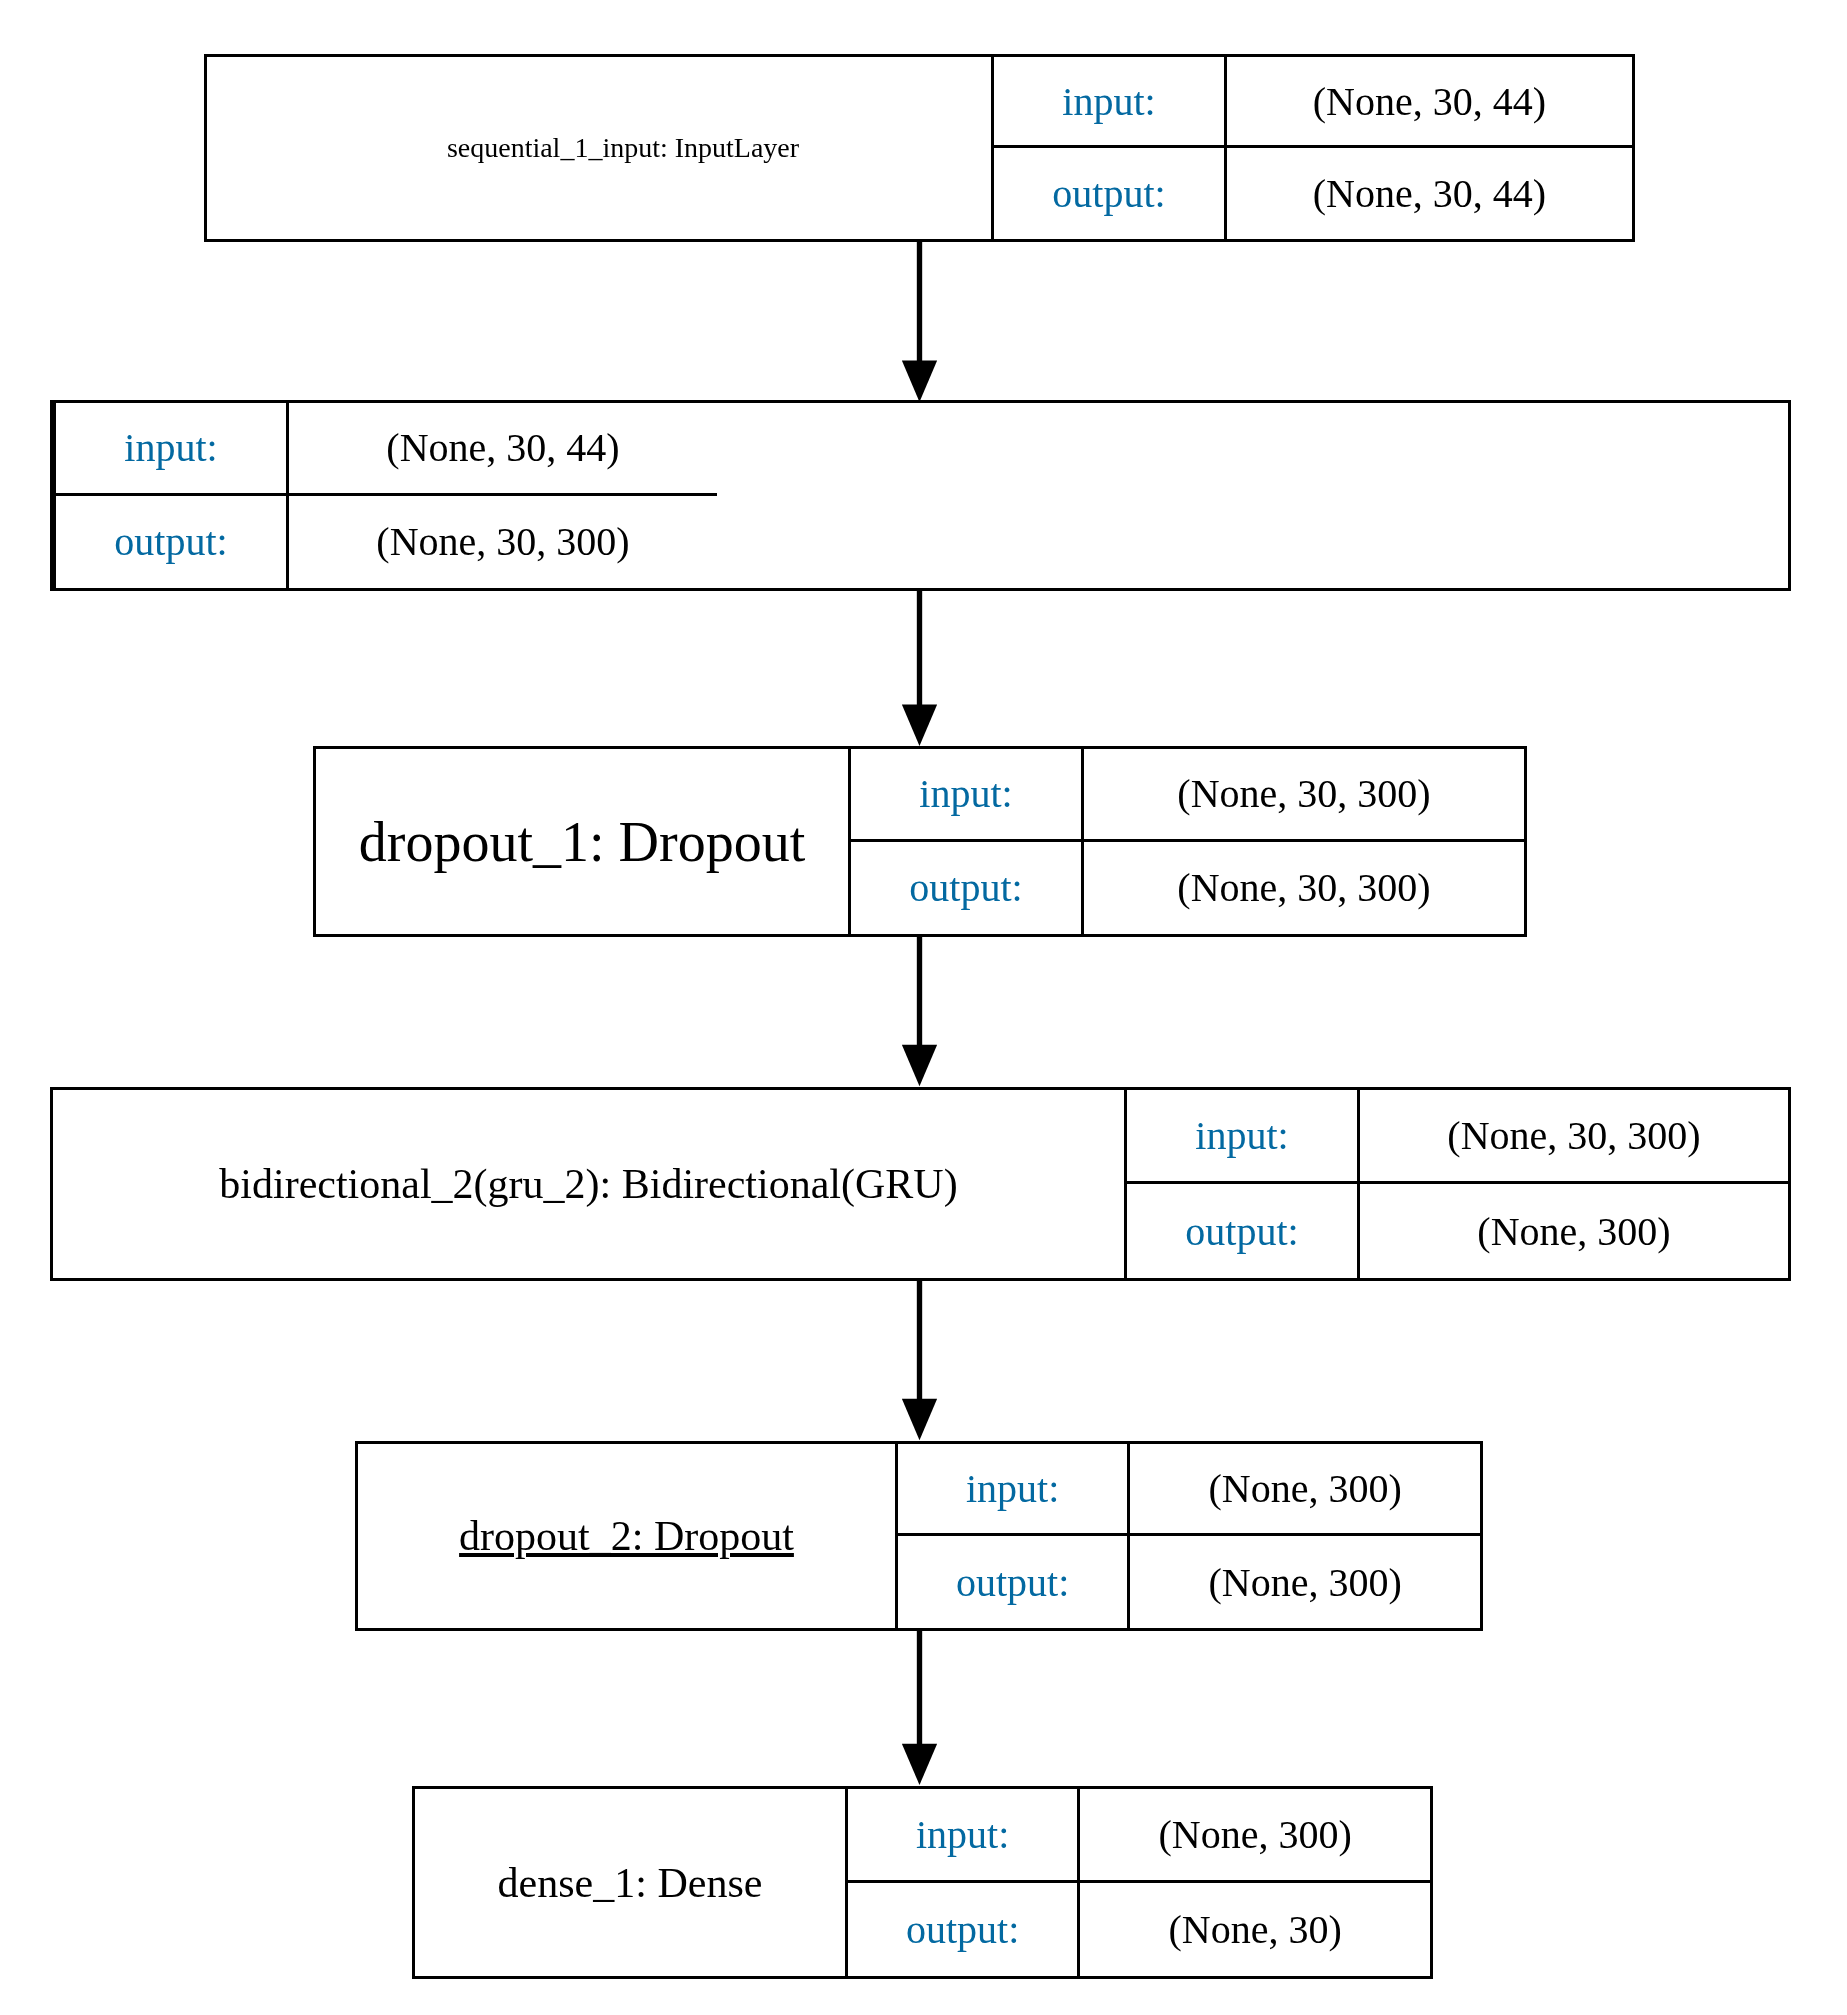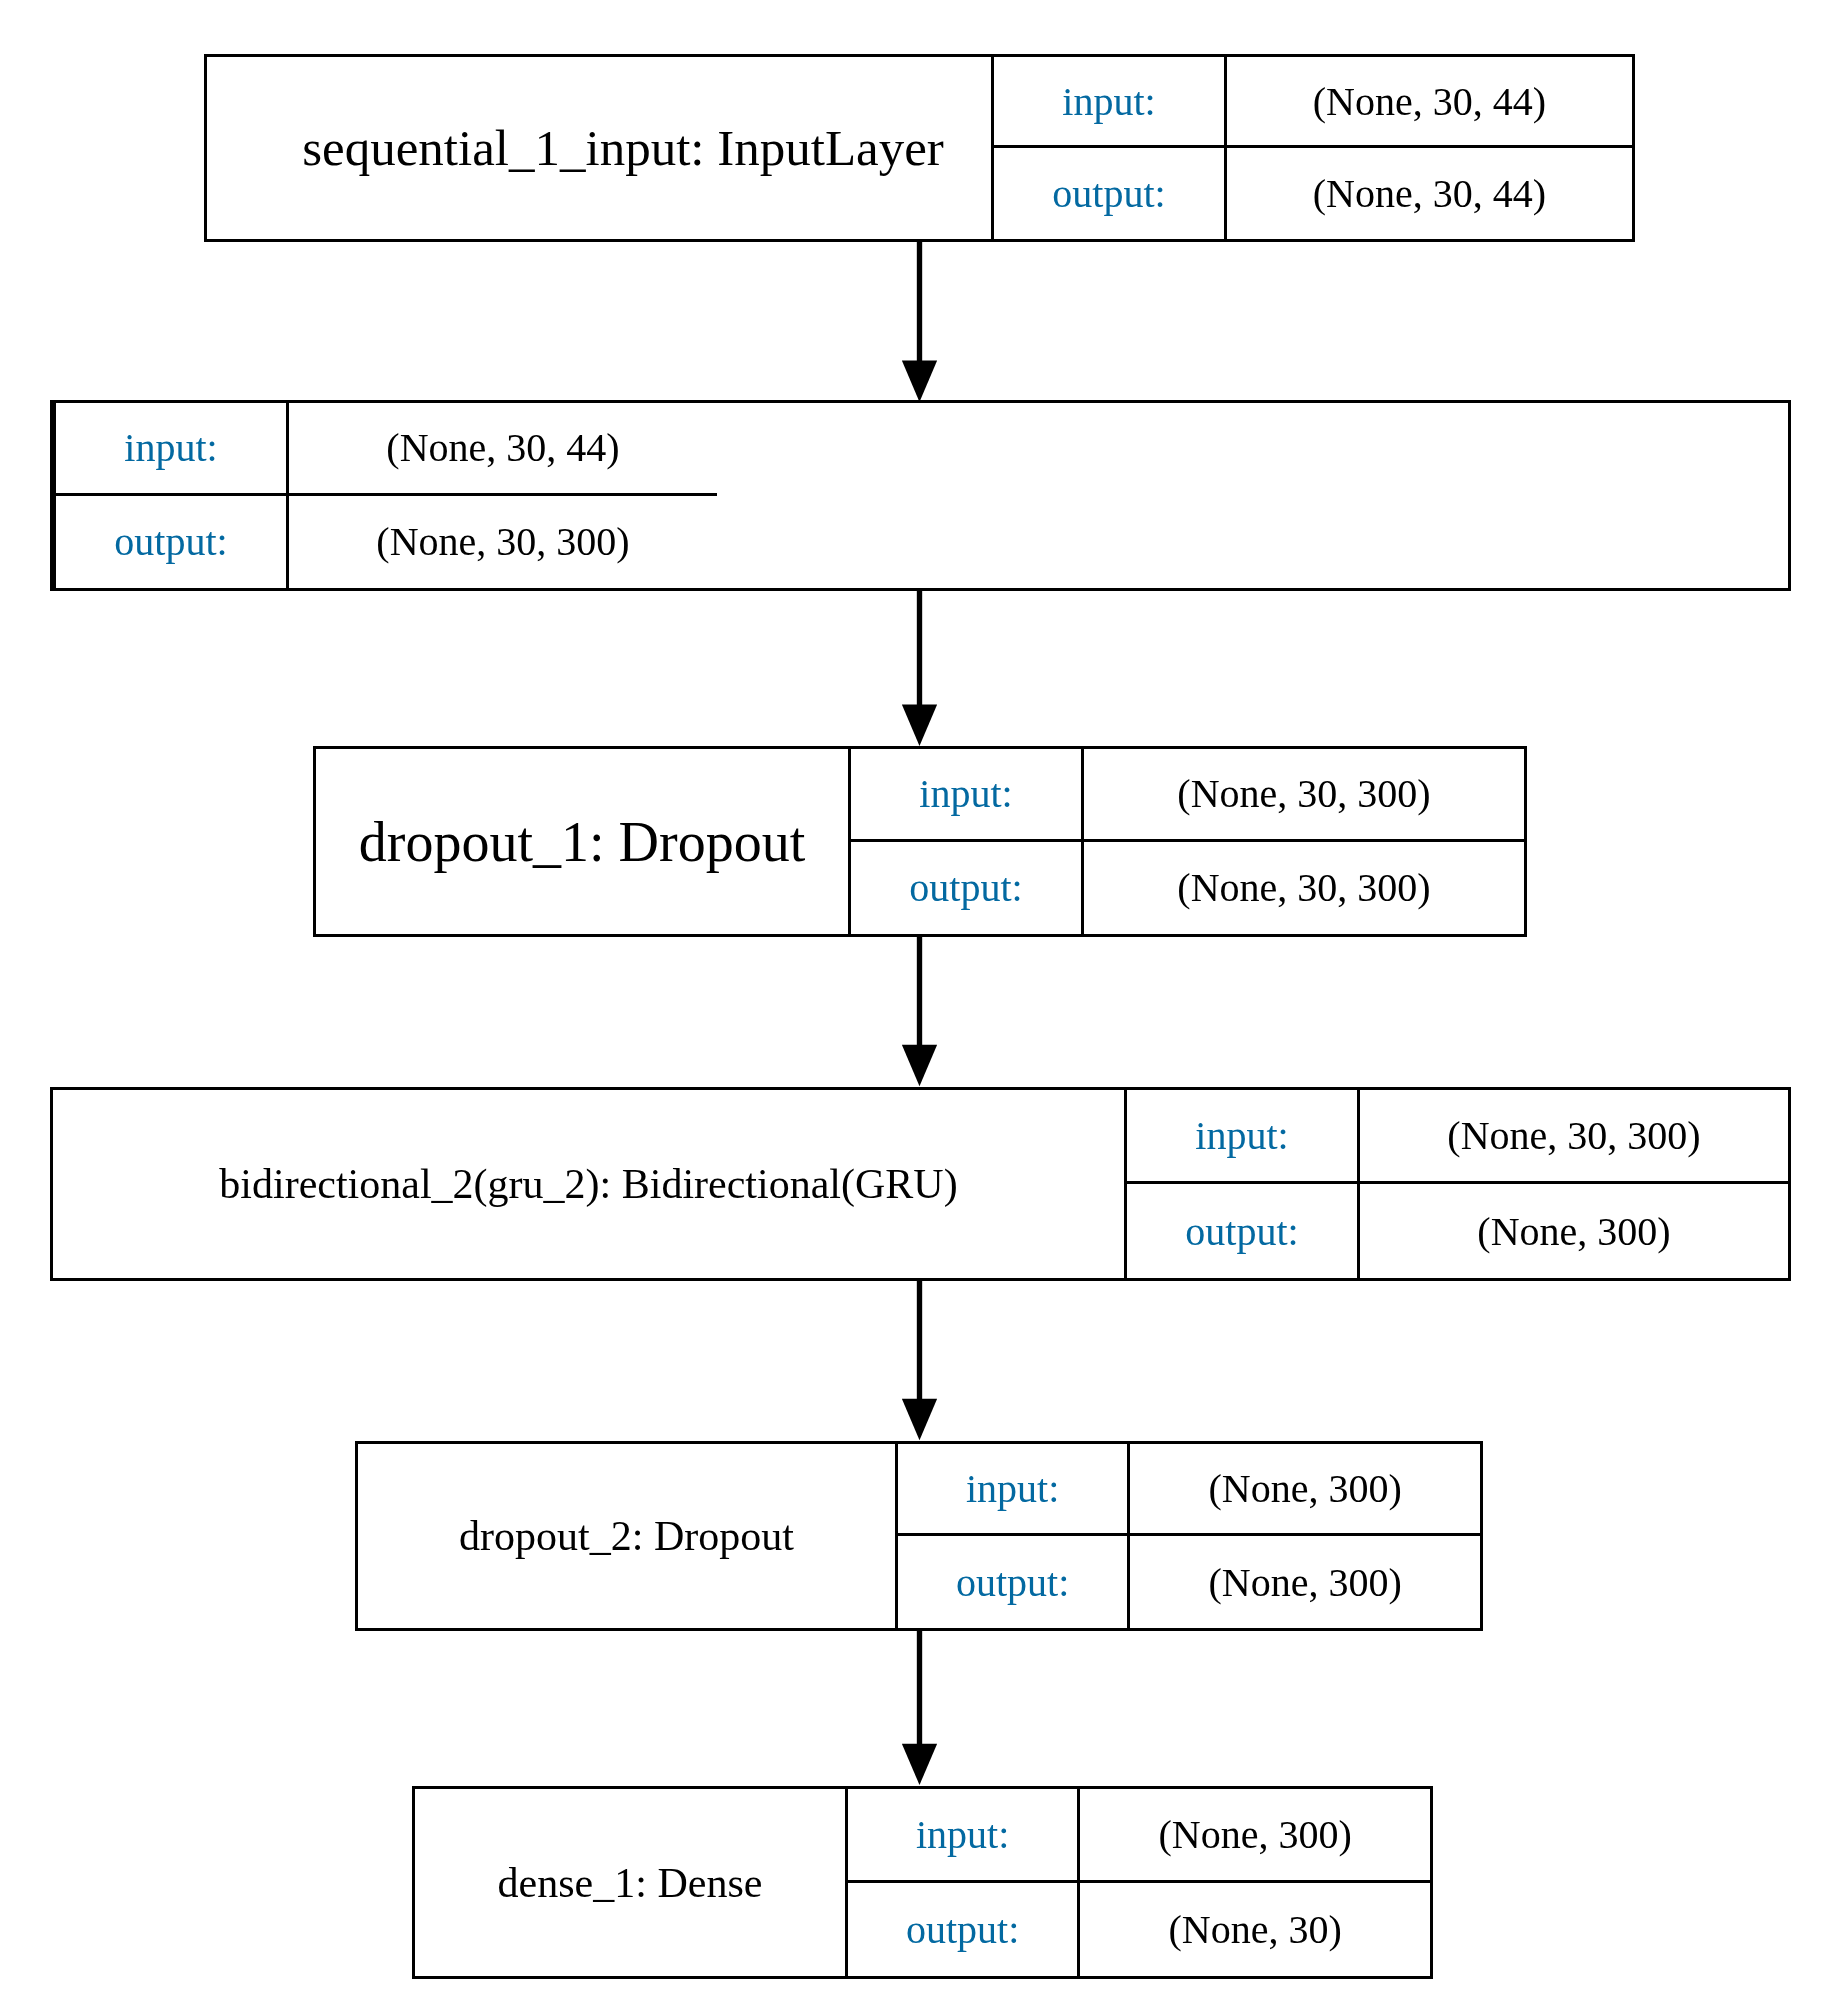--- a/index.html
+++ b/index.html
@@ -104,21 +104,21 @@
     <line x1="45" y1="0" x2="45" y2="172"></line>
     <polygon points="45,214 22,160 68,160"></polygon>
   </svg>
 
   <svg class="edge" style="left:885px; top:1626px; width:69px; height:164px;" viewBox="0 0 90 213">
     <line x1="45" y1="0" x2="45" y2="165"></line>
     <polygon points="45,207 22,153 68,153"></polygon>
   </svg>
 
   <div class="node" style="left:204px; top:54px; width:1431px; height:188px;">
-    <div class="node-name" style="width:787px; font-size:51px;margin-left:48px;">sequential_1_input: InputLayer</div>
+    <div class="node-name" style="width:787px; font-size:28px;margin-left:48px;">sequential_1_input: InputLayer</div>
     <div class="io-table" style="width:641px;">
       <div class="io-row first">
         <div class="io-label" style="width:231px; font-size:40px;">input:</div>
         <div class="io-value" style="width:410px; font-size:40px;">(None, 30, 44)</div>
       </div>
       <div class="io-row">
         <div class="io-label" style="width:231px; font-size:40px;">output:</div>
         <div class="io-value" style="width:410px; font-size:40px;">(None, 30, 44)</div>
       </div>
     </div>
@@ -159,21 +159,21 @@
         <div class="io-value" style="width:433px; font-size:40px;">(None, 30, 300)</div>
       </div>
       <div class="io-row">
         <div class="io-label" style="width:231px; font-size:40px;">output:</div>
         <div class="io-value" style="width:433px; font-size:40px;">(None, 300)</div>
       </div>
     </div>
   </div>
 
   <div class="node" style="left:355px; top:1441px; width:1128px; height:190px;">
-    <div class="node-name" style="width:542px; font-size:42px;">dropout_2: Dropout</div>
+    <div class="node-name" style="width:542px; font-size:42px;text-decoration:underline;">dropout_2: Dropout</div>
     <div class="io-table" style="width:585px;">
       <div class="io-row first">
         <div class="io-label" style="width:231px; font-size:40px;">input:</div>
         <div class="io-value" style="width:355px; font-size:40px;">(None, 300)</div>
       </div>
       <div class="io-row">
         <div class="io-label" style="width:231px; font-size:40px;">output:</div>
         <div class="io-value" style="width:355px; font-size:40px;">(None, 300)</div>
       </div>
     </div>

